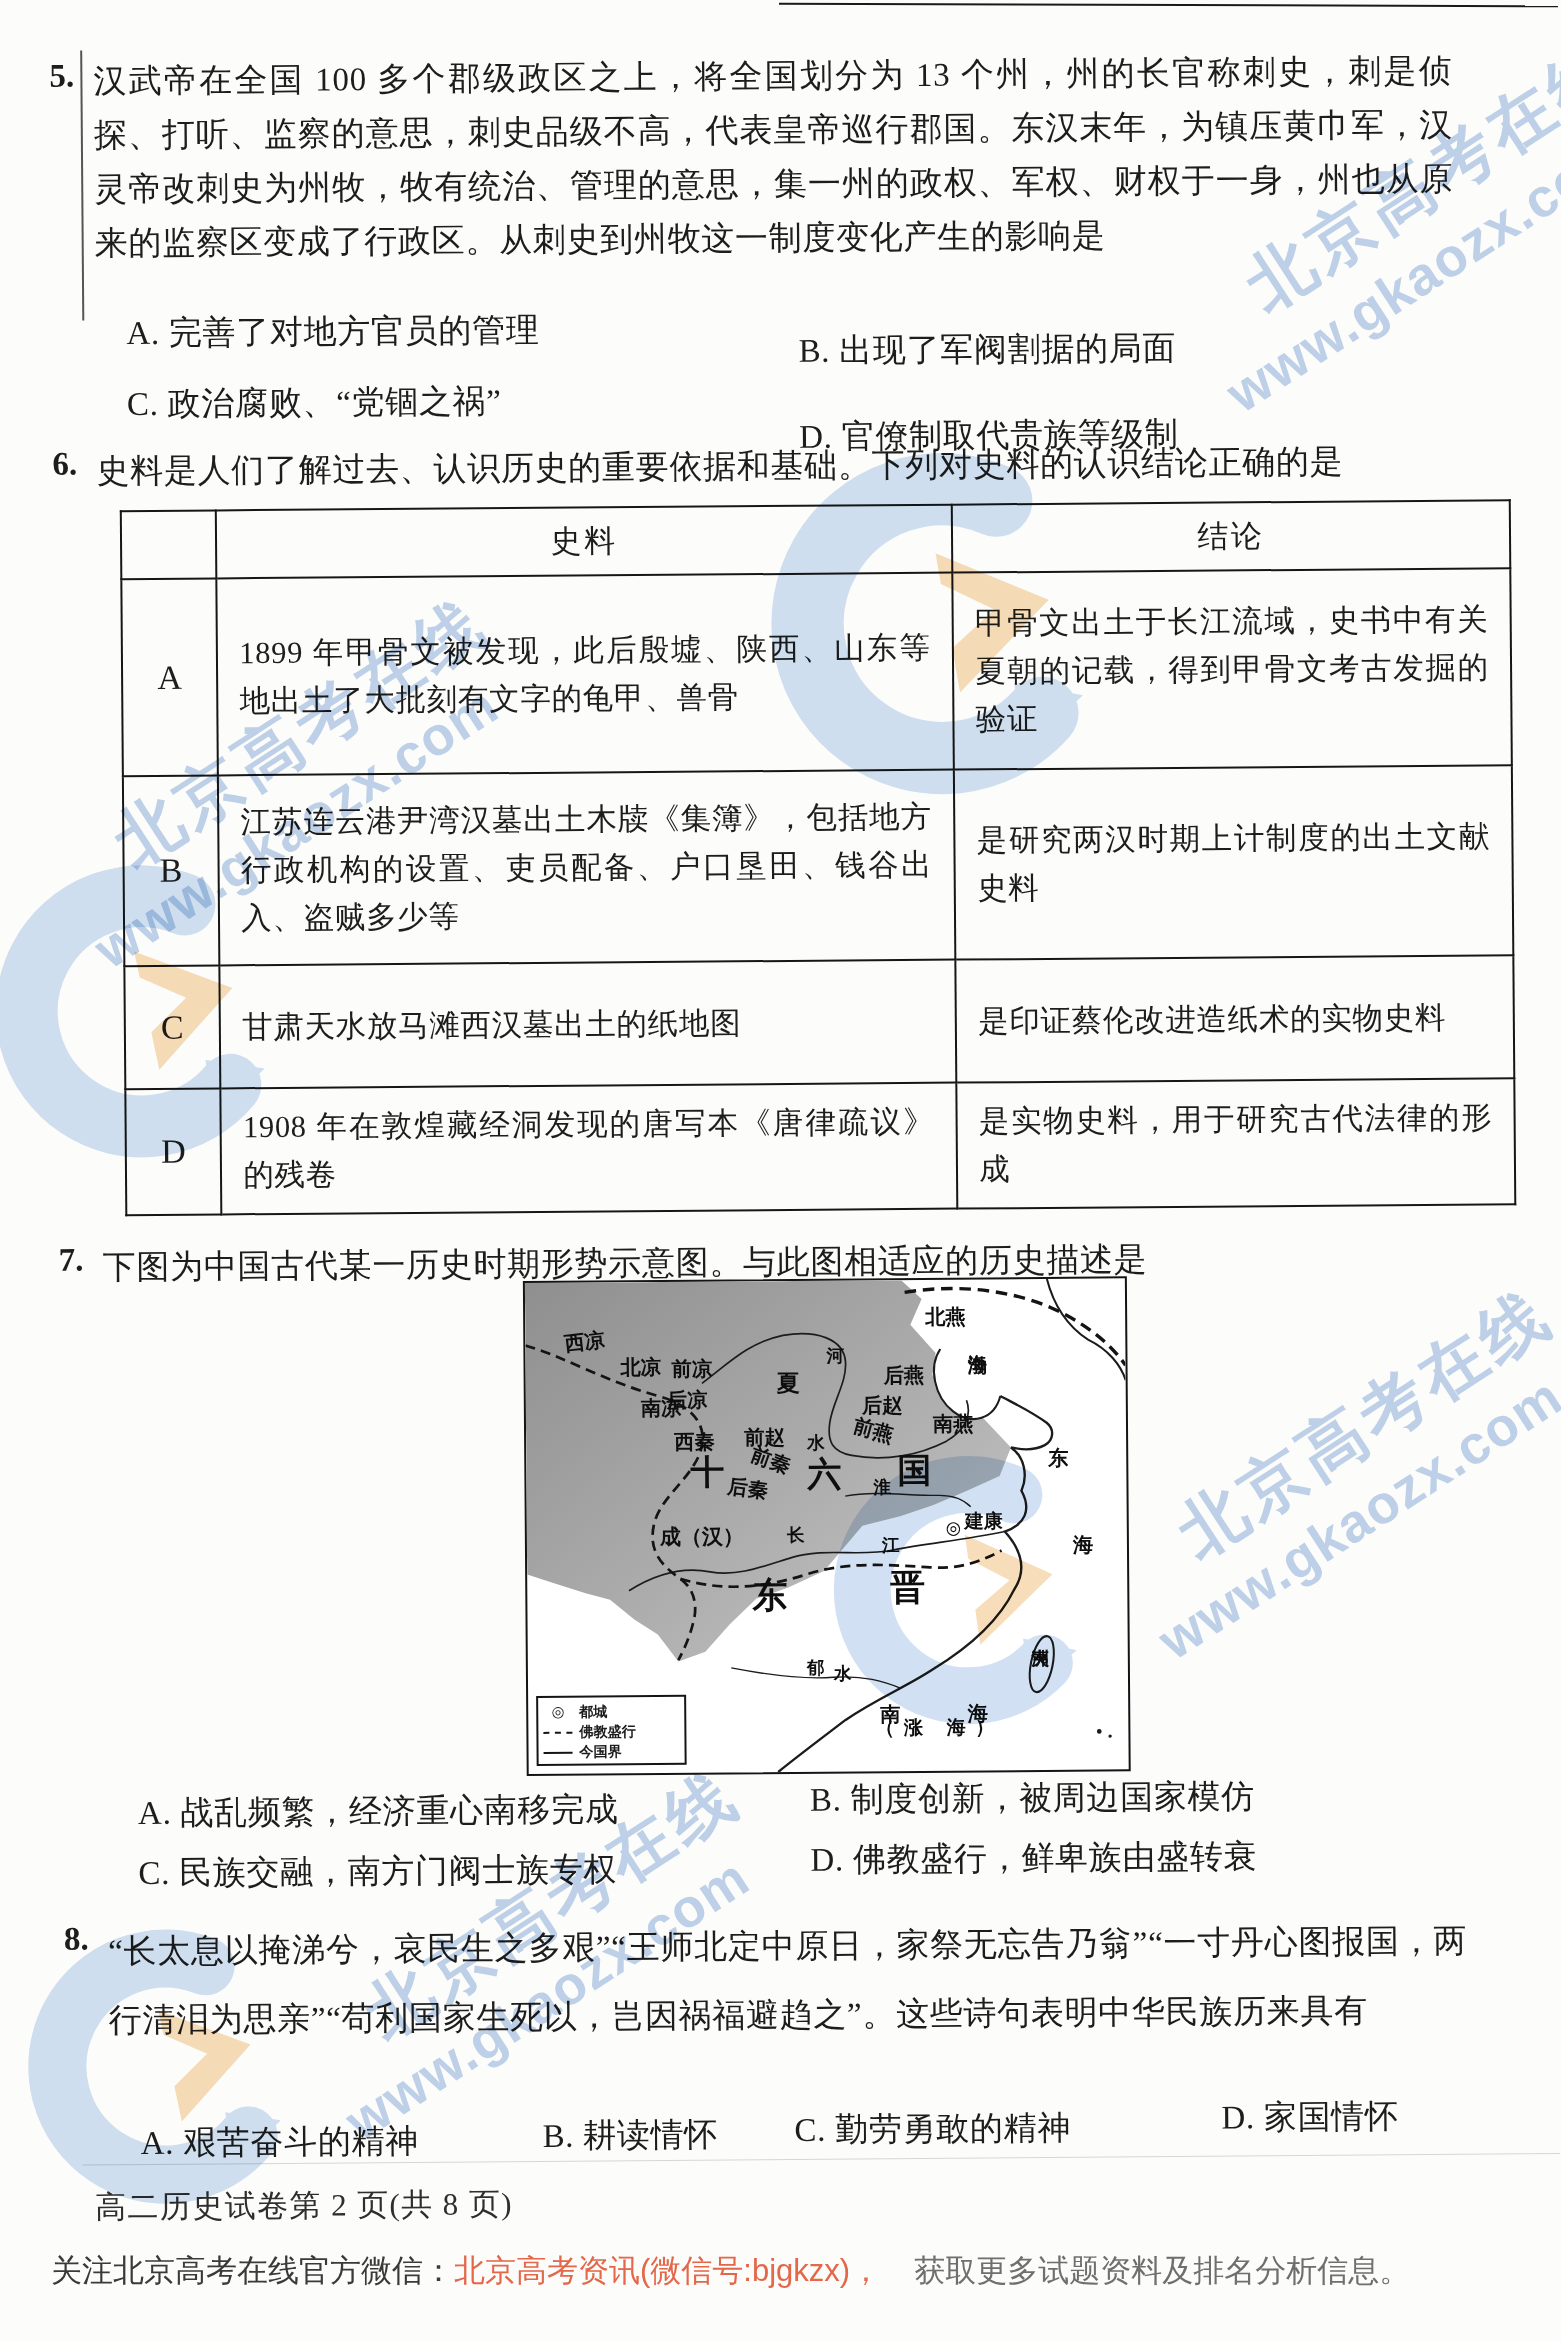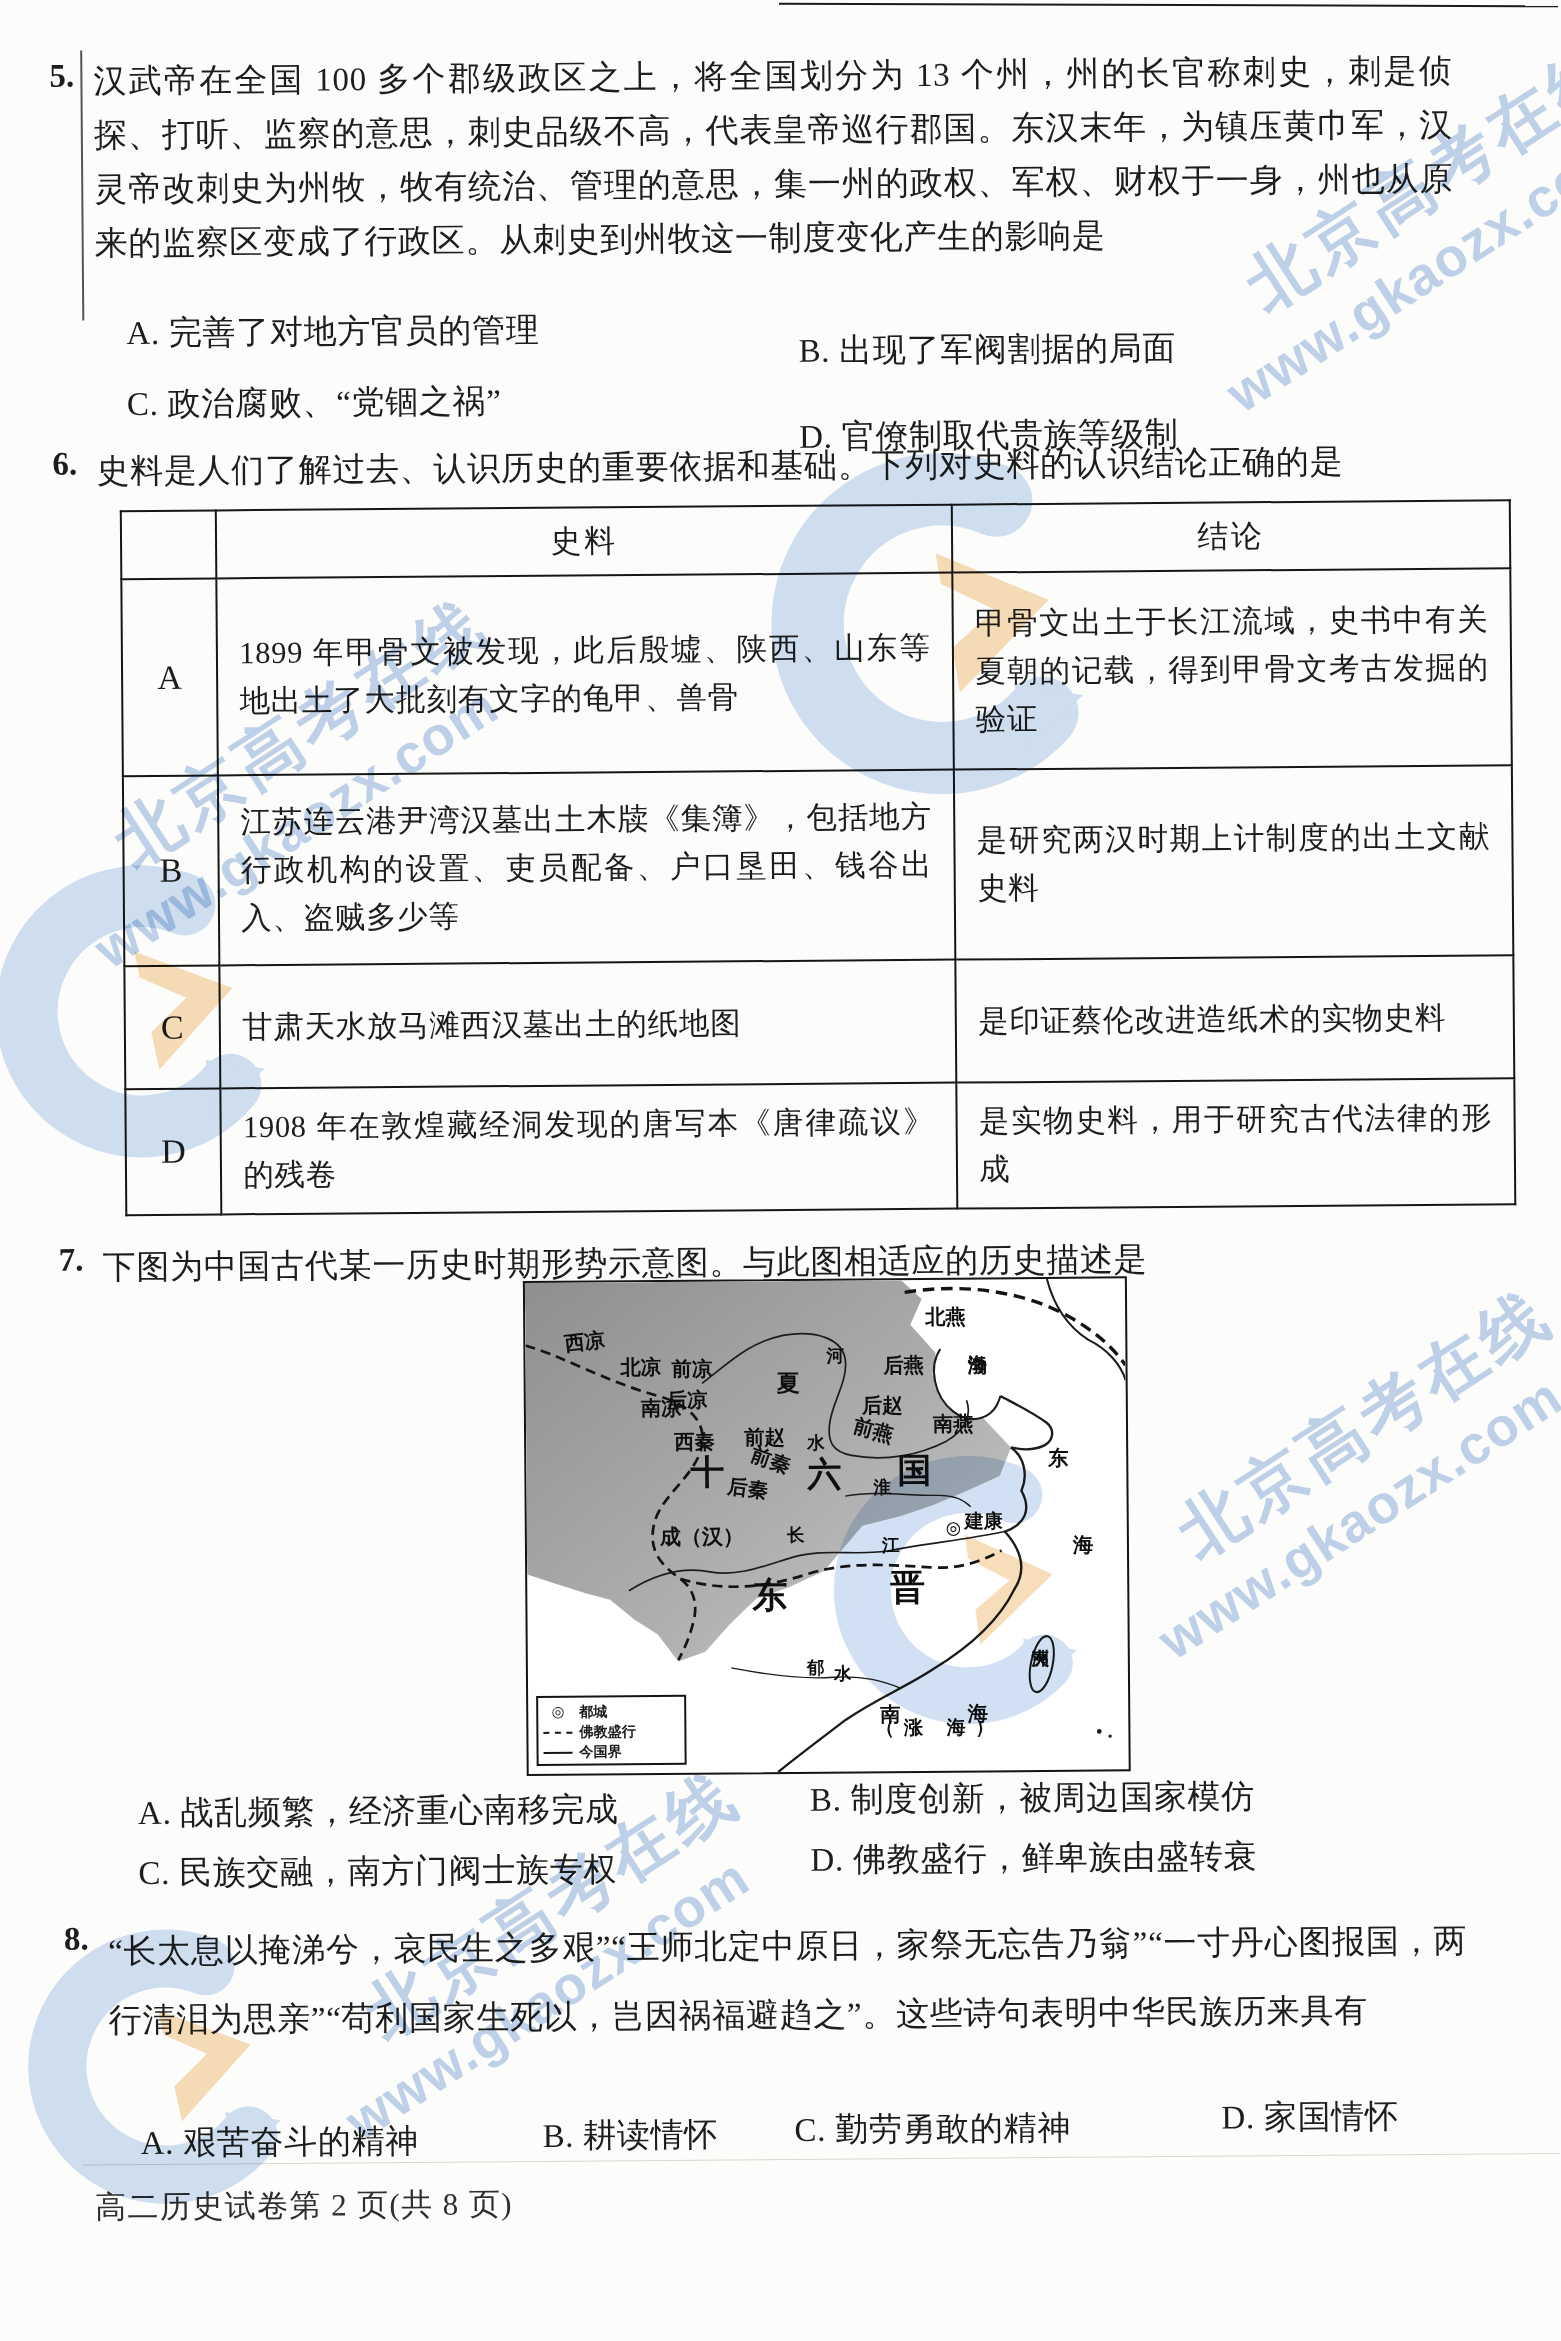--- a/index.html
+++ b/index.html
@@ -197,21 +197,21 @@
         <path d="M560,18 C640,6 715,16 775,42 C835,70 865,100 885,128" fill="none" stroke="#141414" stroke-width="5" stroke-dasharray="17 10"></path>
       </svg>
 
       <span class="ml" style="left:39px;top:49px;transform:rotate(-6deg)">西凉</span>
       <span class="ml" style="left:95px;top:75px">北凉</span>
       <span class="ml" style="left:146px;top:77px">前凉</span>
       <span class="ml" style="left:141px;top:108px">后凉</span>
       <span class="ml" style="left:115px;top:116px">南凉</span>
       <span class="ml fs34" style="left:251px;top:91px">夏</span>
       <span class="ml" style="left:400px;top:27px">北燕</span>
-      <span class="ml" style="left:358px;top:75px">后燕</span>
+      <span class="ml" style="left:358px;top:85px">后燕</span>
       <span class="ml" style="left:336px;top:115px">后赵</span>
       <span class="ml" style="left:327px;top:140px;transform:rotate(16deg)">前燕</span>
       <span class="ml" style="left:407px;top:134px">南燕</span>
       <span class="ml vert fs28" style="left:442px;top:60px">渤海</span>
       <span class="ml" style="left:148px;top:150px">西秦</span>
       <span class="ml" style="left:218px;top:146px">前赵</span>
       <span class="ml" style="left:224px;top:169px;transform:rotate(20deg)">前秦</span>
       <span class="ml" style="left:201px;top:197px;transform:rotate(8deg)">后秦</span>
       <span class="ml fs26" style="left:301px;top:66px">河</span>
       <span class="ml fs26" style="left:281px;top:153px">水</span>
@@ -259,15 +259,18 @@
     <div class="qtext" style="left:102px;top:1912px;width:1359px;line-height:69px">“长太息以掩涕兮，哀民生之多艰”“王师北定中原日，家祭无忘告乃翁”“一寸丹心图报国，两行清泪为思亲”“苟利国家生死以，岂因祸福避趋之”。这些诗句表明中华民族历来具有</div>
     <div class="opt" style="left:133px;top:2116px">A. 艰苦奋斗的精神</div>
     <div class="opt" style="left:535px;top:2112px">B. 耕读情怀</div>
     <div class="opt" style="left:787px;top:2108px">C. 勤劳勇敢的精神</div>
     <div class="opt" style="left:1214px;top:2099px">D. 家国情怀</div>
 
     <div class="fainthr"></div>
     <div class="pagefoot">高二历史试卷第 2 页(共 8 页)</div>
   </div>
 
+  <div class="notice">
+    <span class="pre">关注北京高考在线官方微信：</span><span class="hl">北京高考资讯(微信号:bjgkzx)，</span><span class="suf">获取更多试题资料及排名分析信息。</span>
+  </div>
 
 </div>
 
 
 </body></html>

